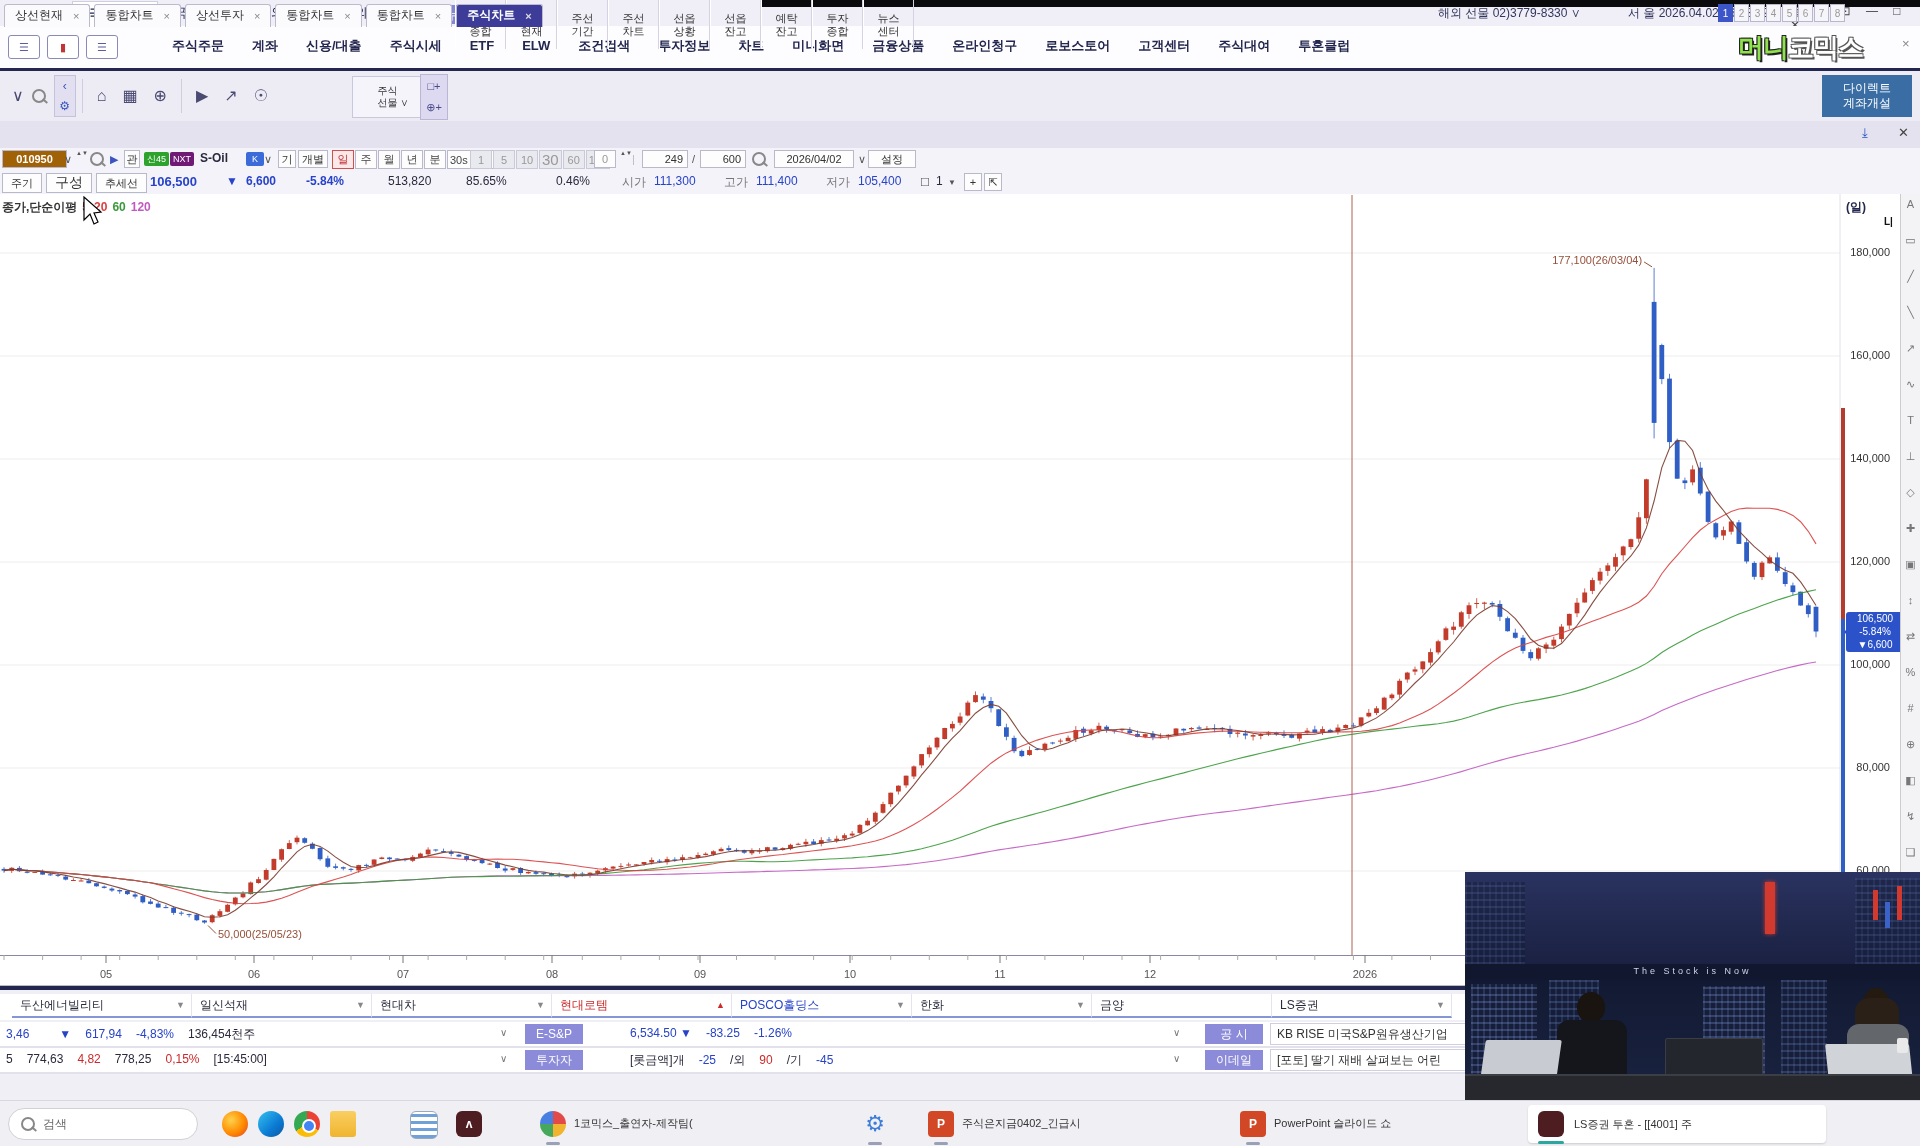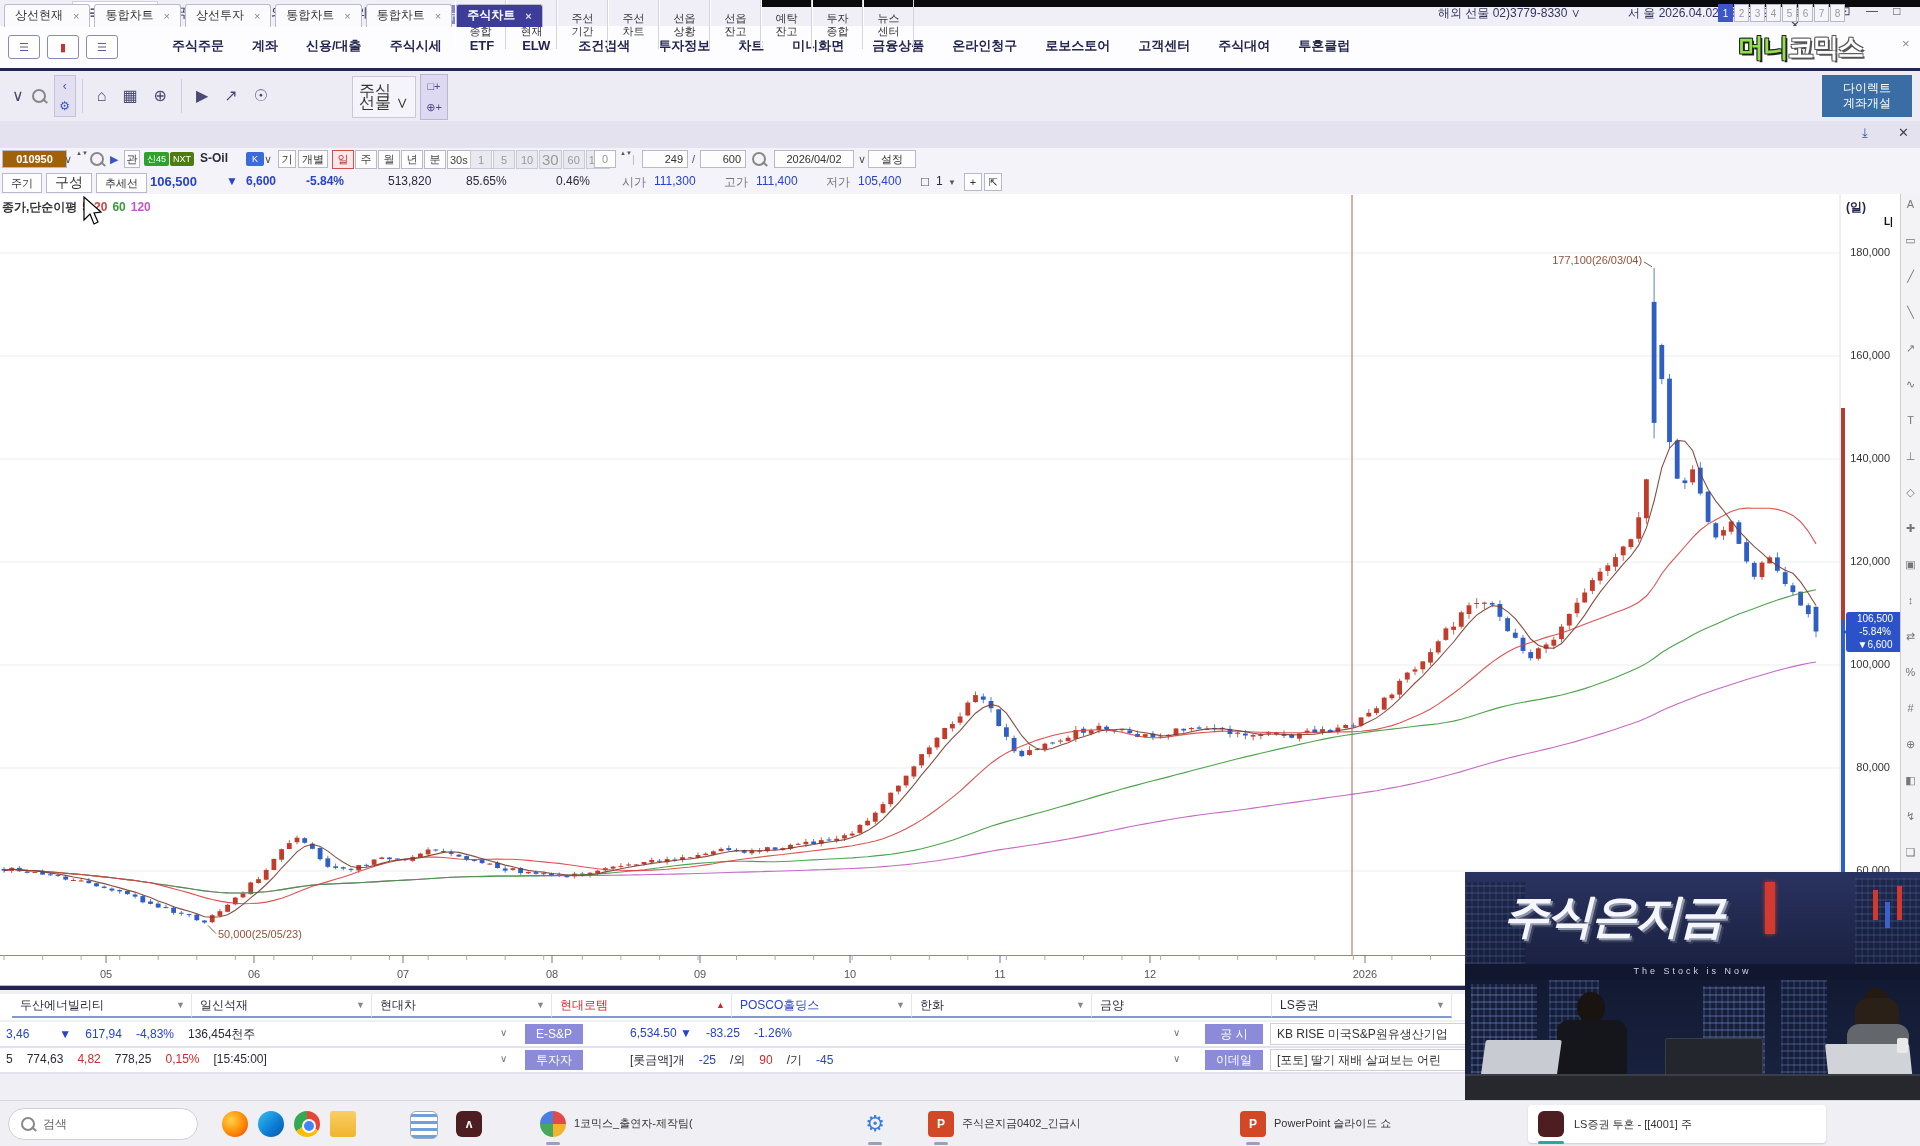--- a/index.html
+++ b/index.html
@@ -28,21 +28,21 @@
 #brand-x{left:1902px;top:36px;color:#888;font-size:13px;}
 
 #row3{left:0;top:71px;width:1920px;height:50px;background:#edecf5;border-bottom:1px solid #c9c6dc;}
 .qicon{color:#4a4a72;font-size:16px;margin:0 8px;}
 .qsep{width:1px;height:34px;background:#cfcde0;margin:0 6px;}
 #qt-buttons{position:absolute;left:455px;top:0;height:49px;}
 .qbtn{width:49px;height:49px;border-right:1px solid #d5d3e2;border-left:1px solid #fff;
   display:flex;flex-direction:column;align-items:center;justify-content:center;
   font-size:11px;line-height:13px;color:#333;}
 #sf-drop{left:352px;top:76px;width:62px;height:40px;background:#f5f4fb;border:1px solid #c9c7da;
-  display:flex;align-items:center;justify-content:center;font-size:16px;line-height:12px;color:#333;}
+  display:flex;align-items:center;justify-content:center;font-size:10px;line-height:12px;color:#333;padding-left:9px;}
 #mini-wins{left:420px;top:74px;width:26px;height:44px;background:#dcd9f0;border:1px solid #b9b6d6;
   display:flex;flex-direction:column;align-items:center;justify-content:space-around;color:#4a4a8a;font-size:11px;}
 #direct-btn{left:1822px;top:75px;width:90px;height:42px;background:#3a6da3;color:#fff;
   display:flex;flex-direction:column;align-items:center;justify-content:center;font-size:12px;line-height:15px;}
 
 #tabrow{left:0;top:121px;width:1920px;height:27px;background:#e4e2ee;border-bottom:1px solid #b4b2c8;}
 #tab-strip{position:absolute;left:4px;top:3px;height:24px;}
 .tab{height:22px;padding:0 10px;margin-right:4px;background:#fbfbfe;border:1px solid #bcbacd;
   border-bottom:none;border-radius:3px 3px 0 0;display:flex;align-items:center;font-size:12px;color:#333;}
 .tab .x{margin-left:10px;color:#888;font-size:11px;}
@@ -255,21 +255,21 @@
   <div class="abs" id="symrow">
     <div class="bx" style="left:2px;width:65px;background:#a16207;color:#fff;font-weight:bold;">010950</div>
     <span class="glyph" style="left:64px;">∨</span>
     <span class="glyph" style="left:76px;flex-direction:column;font-size:6px;line-height:6px;">▲▼</span>
     <span class="glyph" style="left:90px;">
         <span class="mag" style="margin:0;"></span>
       </span>
     <span class="glyph" style="left:110px;color:#3a55c0;">▶</span>
     <div class="bx" style="left:124px;width:16px;">관</div>
     <span class="badge" style="left:144px;background:#2da32d;">신45</span>
-    <span class="badge" style="left:170px;background:#4d7c0f;">NXT</span>
+    <span class="badge" style="left:170px;background:#701a75;">NXT</span>
     <span class="val dark" style="left:200px;font-weight:bold;">S-Oil</span>
     <span class="badge" style="left:246px;background:#3a6bd8;width:12px;">K</span>
     <span class="glyph" style="left:264px;">∨</span>
     <div class="bx" style="left:278px;width:18px;">기</div>
     <div class="bx" style="left:298px;width:30px;">개별</div>
     <div class="flex" id="freq-group" style="position:absolute;left:332px;top:2px;">
         <div style="min-width: 16px; padding: 0px 2px; height: 17px; border: 1px solid rgb(208, 80, 80); background: rgb(251, 232, 232); display: flex; align-items: center; justify-content: center; font-size: 11px; margin-right: 1px; color: rgb(192, 48, 48);">일</div>
         <div style="min-width: 16px; padding: 0px 2px; height: 17px; border: 1px solid rgb(185, 185, 204); background: rgb(253, 253, 254); display: flex; align-items: center; justify-content: center; font-size: 11px; margin-right: 1px; color: rgb(68, 68, 68);">주</div>
         <div style="min-width: 16px; padding: 0px 2px; height: 17px; border: 1px solid rgb(185, 185, 204); background: rgb(253, 253, 254); display: flex; align-items: center; justify-content: center; font-size: 11px; margin-right: 1px; color: rgb(68, 68, 68);">월</div>
         <div style="min-width: 16px; padding: 0px 2px; height: 17px; border: 1px solid rgb(185, 185, 204); background: rgb(253, 253, 254); display: flex; align-items: center; justify-content: center; font-size: 11px; margin-right: 1px; color: rgb(68, 68, 68);">년</div>
@@ -987,21 +987,20 @@
   </div>
 
   <div class="abs" id="video">
     <div id="v-band">
       <div class="bld bldw" style="left:0;top:10px;width:60px;height:82px;opacity:.5;"></div>
       <div class="bld bldw" style="left:390px;top:6px;width:65px;height:86px;opacity:.5;"></div>
       <div class="vcandle" style="left:408px;top:18px;height:30px;background:#d33a2f;"></div>
       <div class="vcandle" style="left:420px;top:30px;height:26px;background:#3a62c8;"></div>
       <div class="vcandle" style="left:432px;top:14px;height:34px;background:#d33a2f;"></div>
       <div id="v-accent"></div>
-      <div id="v-logo">주식은지금</div>
     </div>
     <div id="v-sub">The Stock is Now</div>
     <div id="v-scene">
       <div class="bld bldw" style="left:6px;top:4px;width:66px;height:96px;"></div>
       <div class="bld bldw" style="left:84px;top:0;width:50px;height:100px;opacity:.8;"></div>
       <div class="bld bldw" style="left:238px;top:6px;width:62px;height:94px;"></div>
       <div class="bld bldw" style="left:316px;top:0;width:46px;height:100px;opacity:.8;"></div>
       <div class="person">
         <div class="head" style="left:112px;top:12px;width:28px;height:30px;background:#1a1410;"></div>
         <div class="body" style="left:92px;top:40px;width:70px;height:58px;background:#15161b;"></div>

